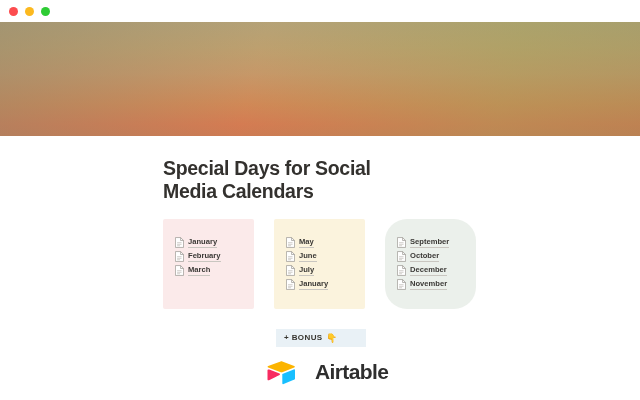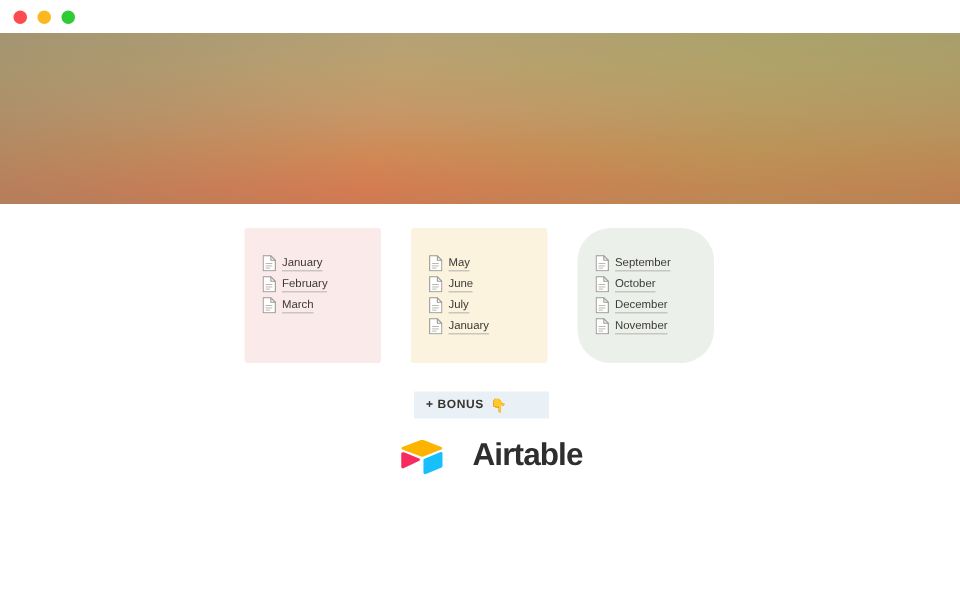--- a/index.html
+++ b/index.html
@@ -80,20 +80,21 @@
     letter-spacing: -0.3px;
     padding-top: 21px;
     width: 262px;
   }
 
   
   .columns {
     display: flex;
     gap: 20px;
     margin-top: 16px;
+    font-weight: bold;
   }
 
   .card {
     width: 91px;
     height: 90px;
     padding: 16px 0 0 12px;
     border-radius: 2px;
   }
   .card.pink  { background: #fbeaea; }
   .card.cream { background: #fbf3dd; }
@@ -167,20 +168,21 @@
     <span class="dot close"></span>
     <span class="dot min"></span>
     <span class="dot max"></span>
   </div>
 
   <div class="banner"></div>
 
   <div class="content">
     <div class="inner">
 
+      <div class="page-title">Special Days for Social Media Calendars</div>
 
       <div class="columns">
 
         <div class="card pink">
           <div class="month-row">
             <svg class="doc-icon" viewBox="0 0 10 12">
               <path d="M0.5 0.5 H6.2 L9.5 3.8 V11.5 H0.5 Z" fill="#ffffff" stroke="#9b9893" stroke-width="0.8"></path>
               <path d="M6.2 0.5 V3.8 H9.5" fill="none" stroke="#9b9893" stroke-width="0.8"></path>
               <path d="M2.3 6.2 H7.3 M2.3 8.0 H7.3 M2.3 9.6 H5.6" stroke="#b7b4ae" stroke-width="0.7"></path>
             </svg>

